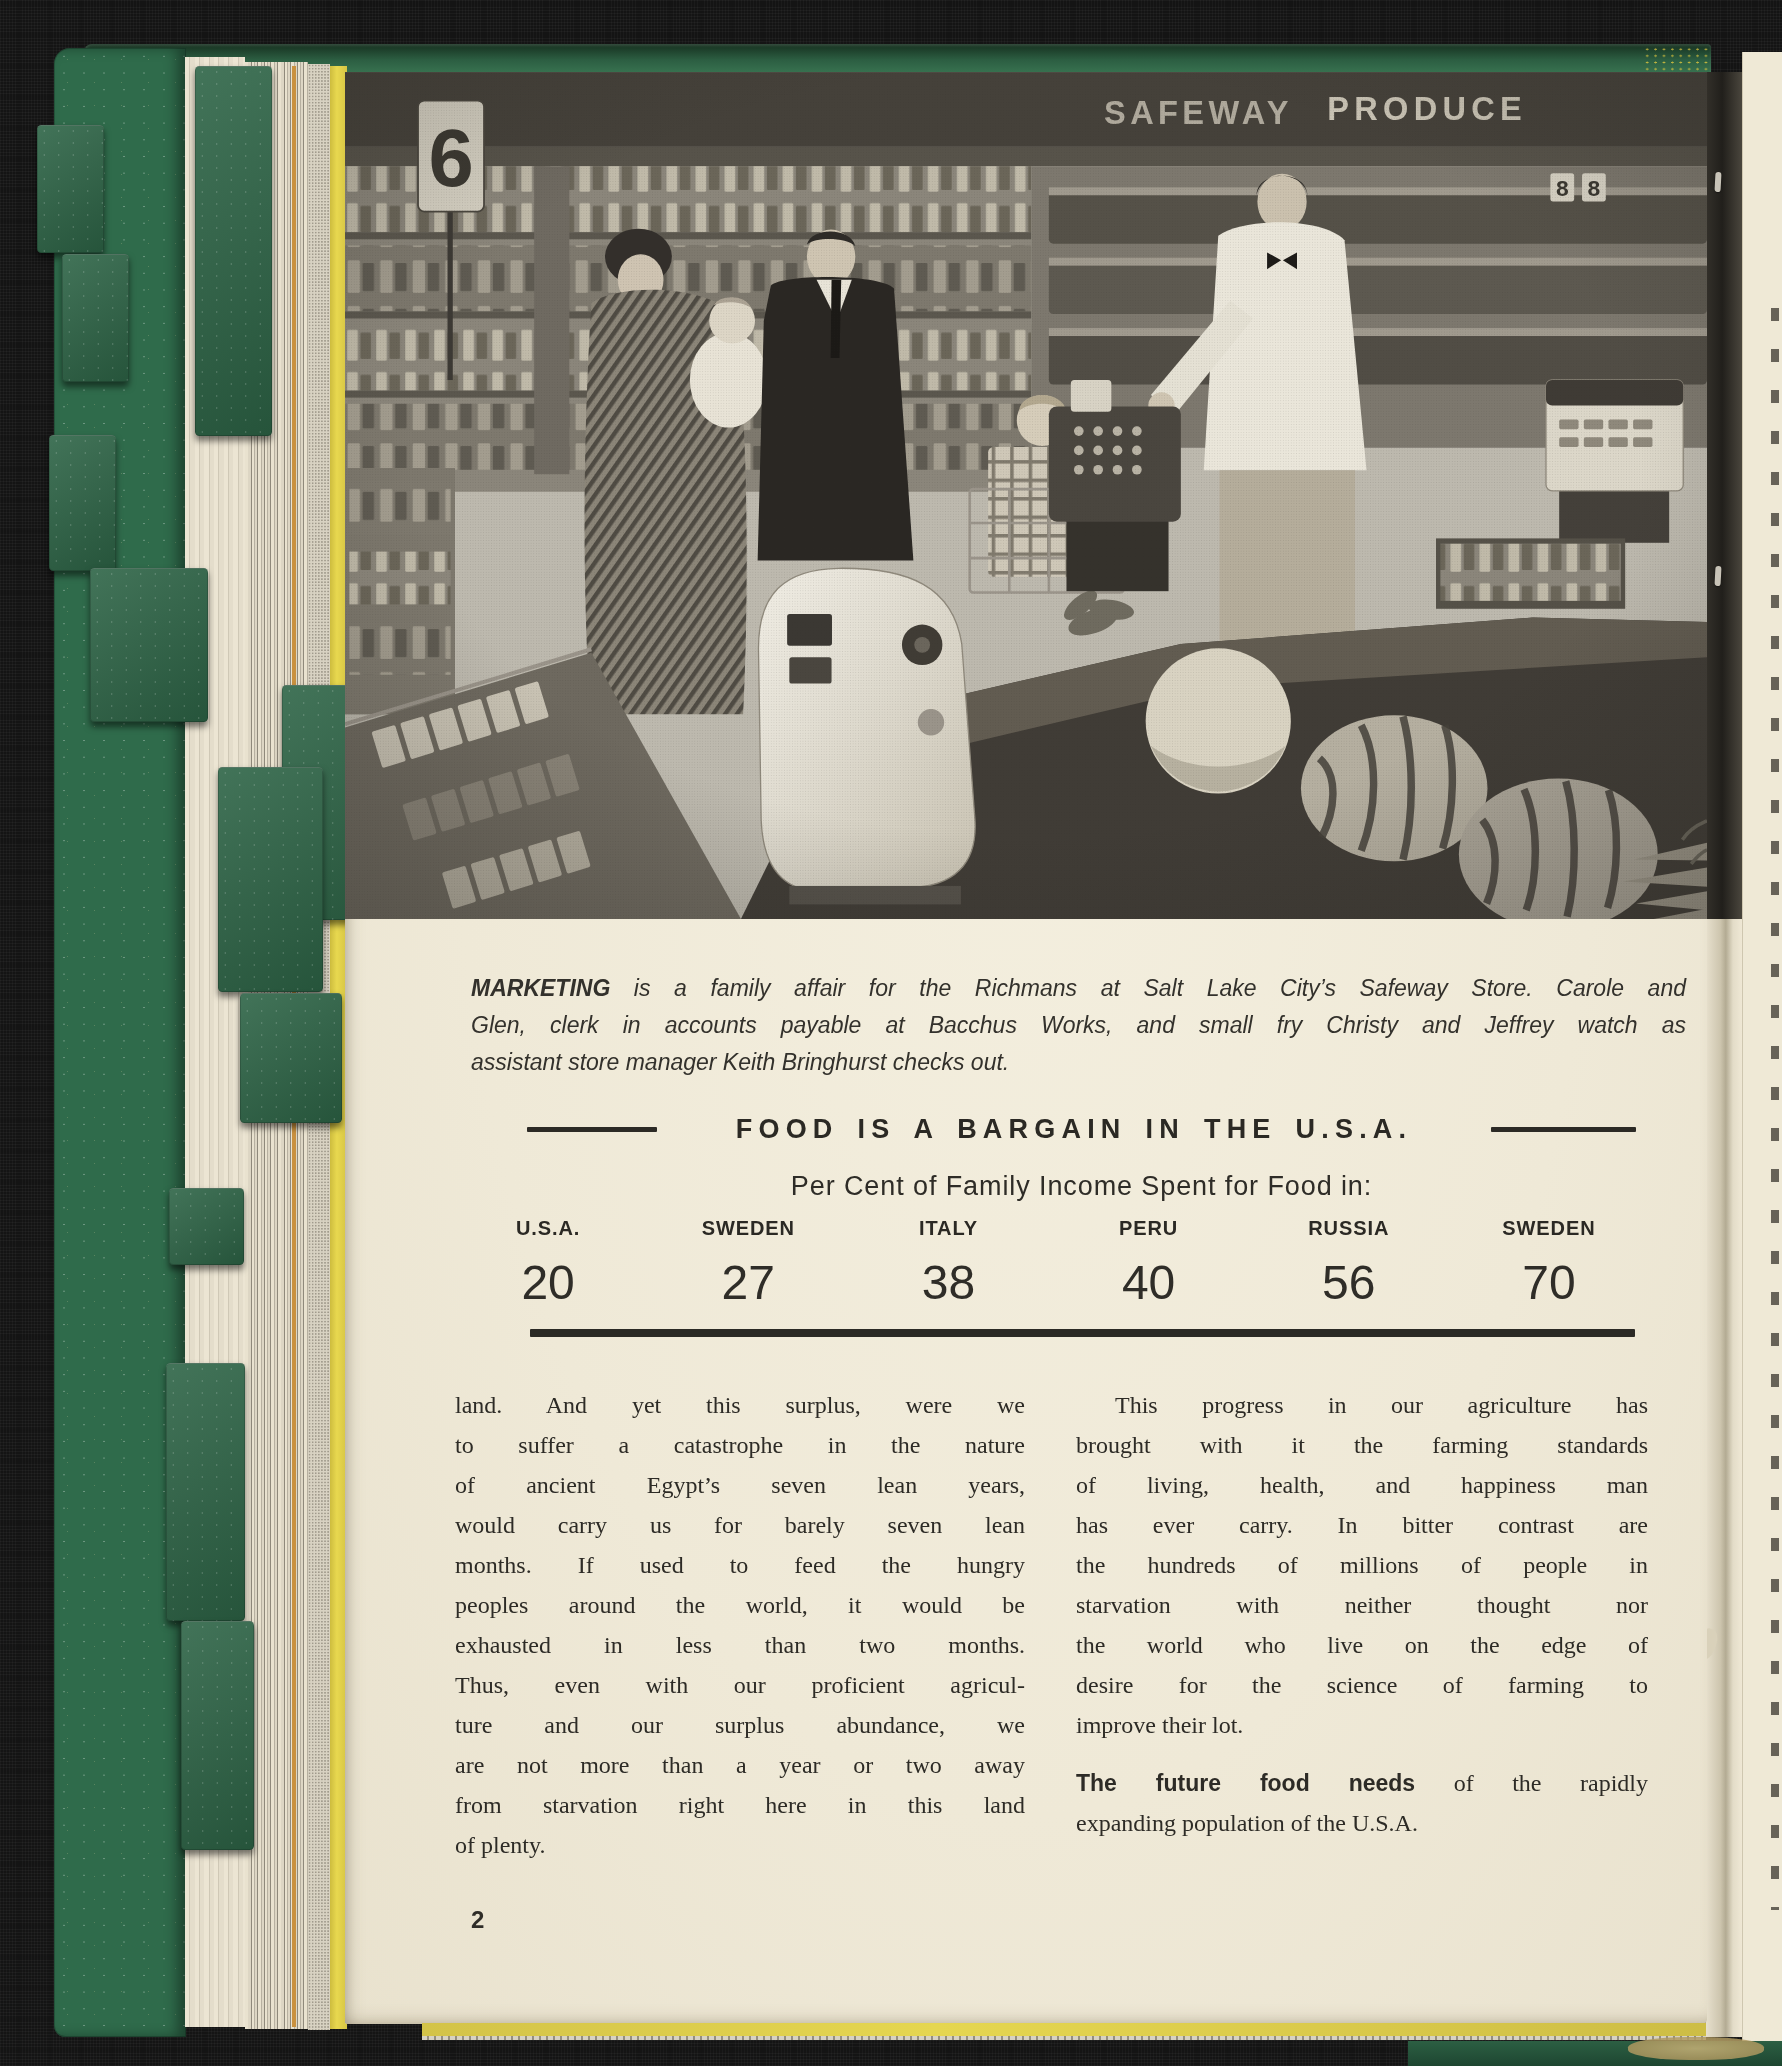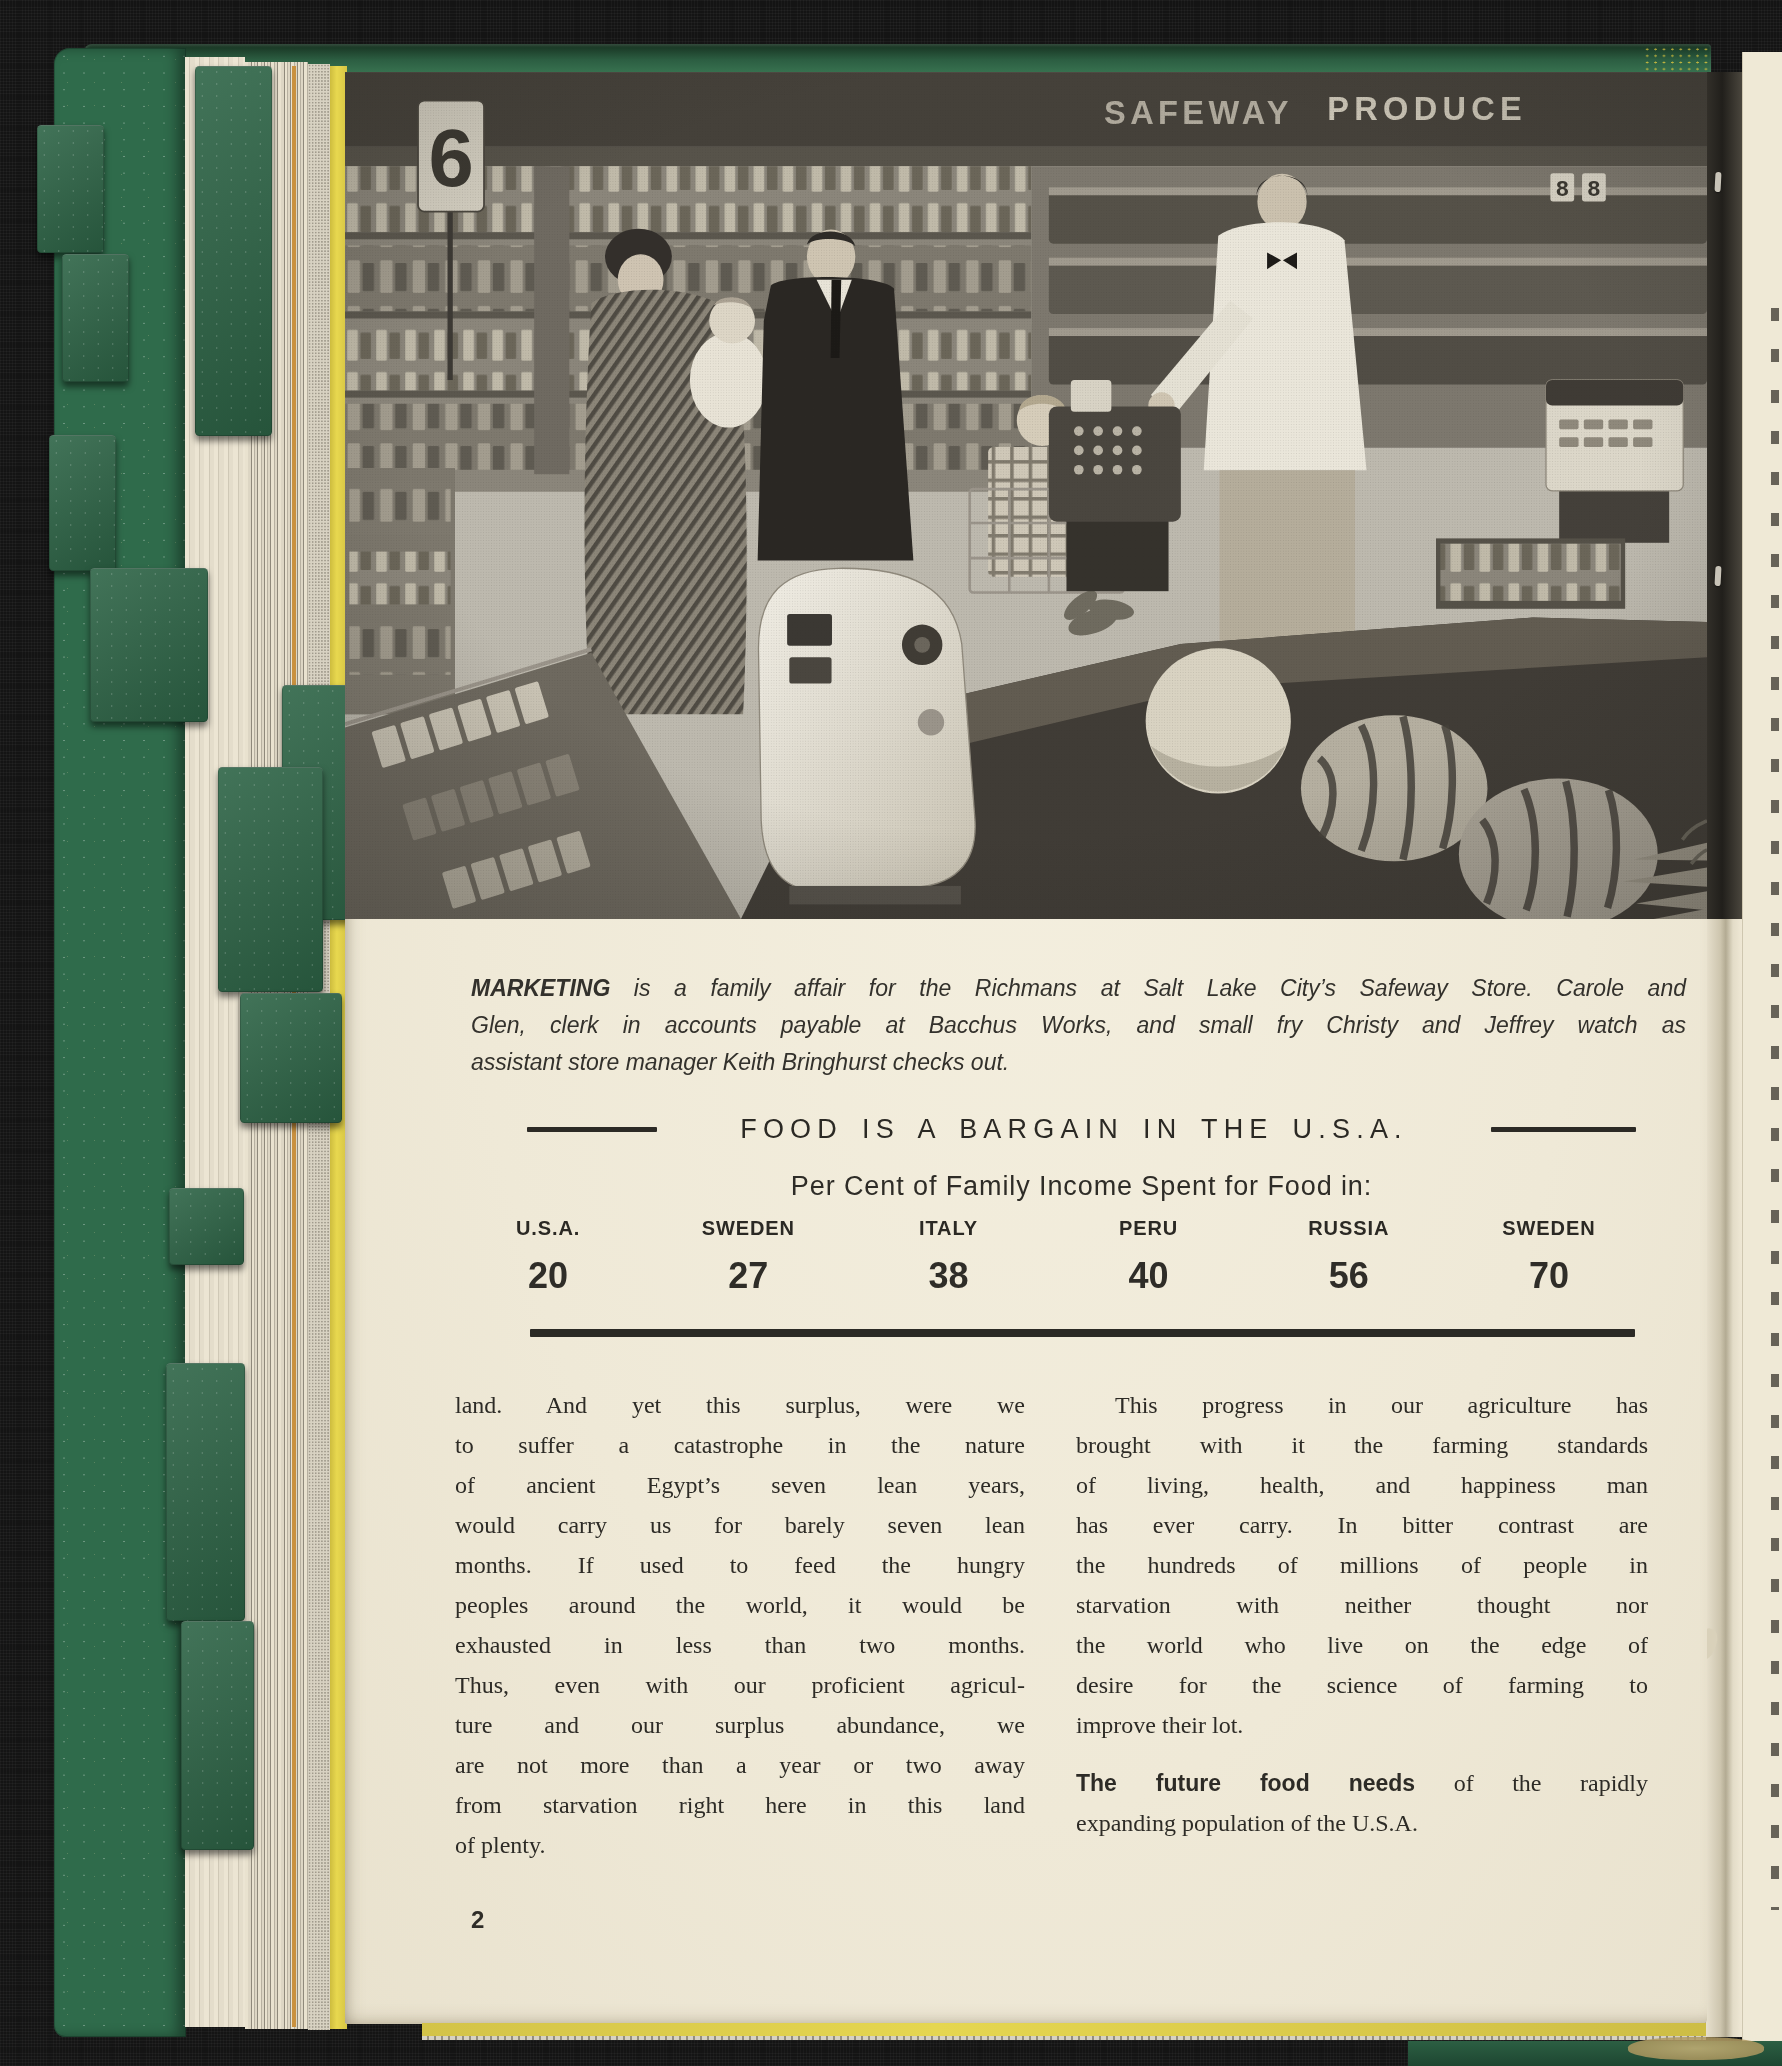--- a/index.html
+++ b/index.html
@@ -64,30 +64,30 @@
 
   .caption{left:126px;top:898px;width:1215px;color:#33312c;
     font-size:23px;line-height:37px;font-weight:500;font-style:italic;}
   .cap-line{text-align:justify;text-align-last:justify;}
   .cap-line.last{text-align:justify;text-align-last:left;}
   .cap-lead{font-weight:700;}
 
   .head-row{left:182px;top:1042px;width:1109px;display:flex;align-items:center;gap:16.7px;}
   .head-rule{height:5.7px;background:#2c2a25;border-radius:0.9px;}
   .head-rule.l{flex:0 0 130px;} .head-rule.r{flex:0 0 145px;}
-  .head-text{flex:1;text-align:center;white-space:nowrap;font-weight:400;font-size:27px;
+  .head-text{flex:1;text-align:center;white-space:nowrap;font-weight:700;font-size:27px;
     letter-spacing:6.2px;word-spacing:5.3px;color:#2b2924;}
 
   .subhead{left:182px;top:1099px;width:1109px;text-align:center;font-size:27px;
     letter-spacing:0.9px;color:#2e2c27;}
 
   .ptable{left:103px;top:1145px;width:1201px;display:flex;}
   .pcell{flex:1;text-align:center;}
   .pcell .lbl{font-weight:700;font-size:20px;letter-spacing:0.9px;color:#2b2924;}
-  .pcell .val{font-weight:700;font-size:36px;margin-top:15px;color:#2f2d28;}
+  .pcell .val{font-weight:400;font-size:48px;margin-top:15px;color:#2f2d28;}
 
   .thick-rule{left:185px;top:1257px;width:1105px;height:7.5px;background:#2b2a25;border-radius:0.9px;}
 
   .bodycol{font-family:"Liberation Serif", serif;font-size:24px;line-height:40px;color:#2d2b26;}
   .col-left{left:110px;top:1313px;width:570px;}
   .col-right{left:731px;top:1313px;width:572px;}
   .jline{text-align:justify;text-align-last:justify;text-justify:inter-word;}
   .jline.end{text-align-last:left;}
   .jline.indent{padding-left:39px;}
   .para-gap{height:17.6px;}

